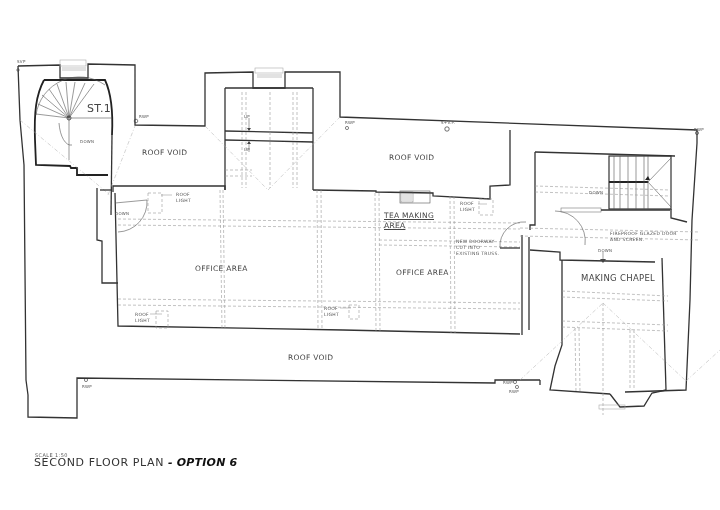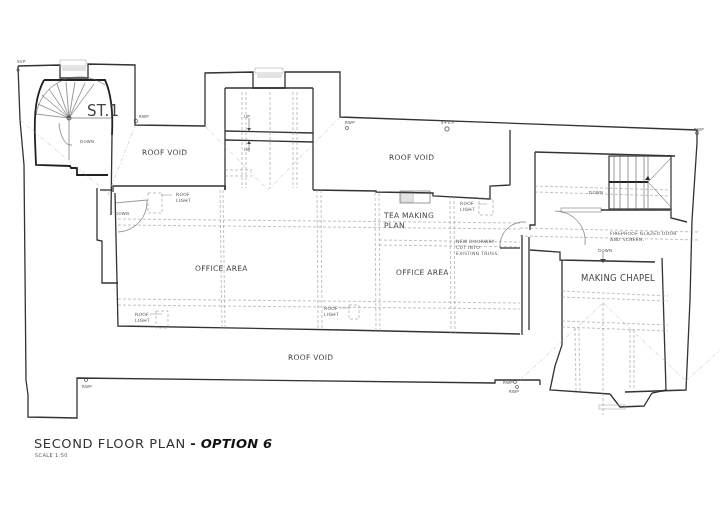--- a/index.html
+++ b/index.html
@@ -8,21 +8,21 @@
   .wall { fill: none; stroke: #333; stroke-width: 1.3; }
   .wall-thick { fill: none; stroke: #222; stroke-width: 1.8; }
   .dash { fill: none; stroke: #999; stroke-width: 0.6; stroke-dasharray: 3 2; }
   .thin { fill: none; stroke: #888; stroke-width: 0.5; }
   .diag { fill: none; stroke: #aaa; stroke-width: 0.5; stroke-dasharray: 4 2 1 2; }
   .stair { fill: none; stroke: #555; stroke-width: 0.6; }
   .lbl { position: absolute; font-family: "DejaVu Sans", sans-serif; color: #555; white-space: nowrap; letter-spacing: 0.3px; }
   .lbl-room { font-size: 7.5px; color: #444; }
   .lbl-small { font-size: 4.5px; color: #555; line-height: 6px; }
   .lbl-tiny { font-size: 4px; color: #555; }
-  .title { position: absolute; left: 34px; top: 436px; font-size: 13px; color: #333; letter-spacing: 0.6px; white-space: nowrap; font-family: "DejaVu Sans", sans-serif; }
+  .title { position: absolute; left: 34px; top: 456px; font-size: 11px; color: #333; letter-spacing: 0.6px; white-space: nowrap; font-family: "DejaVu Sans", sans-serif; }
   .title-opt { font-weight: bold; font-style: italic; color: #111; letter-spacing: 0.2px; }
   .scale { position: absolute; left: 35px; top: 452px; font-size: 5px; color: #555; letter-spacing: 0.4px; }
 </style>
 </head>
 <body>
 
 <svg id="plan" viewBox="0 0 720 510" xmlns="http://www.w3.org/2000/svg">
 
   <g>
 
@@ -192,29 +192,29 @@
     <circle cx="447" cy="129" r="2.2" fill="none" stroke="#333" stroke-width="0.7"></circle>
     <circle cx="86" cy="380" r="1.6" fill="none" stroke="#333" stroke-width="0.6"></circle>
     <circle cx="515" cy="382" r="1.6" fill="none" stroke="#333" stroke-width="0.6"></circle>
     <circle cx="517" cy="387" r="1.6" fill="none" stroke="#333" stroke-width="0.6"></circle>
     <circle cx="697" cy="133" r="1.6" fill="none" stroke="#333" stroke-width="0.6"></circle>
     <circle cx="18" cy="70" r="1.2" fill="none" stroke="#333" stroke-width="0.6"></circle>
     <line class="diag" x1="686" y1="381" x2="720" y2="350"></line>
   </g>
 </svg>
 
-<div class="lbl lbl-room" style="left:87px;top:102px;font-size:15px;">ST.1</div>
+<div class="lbl lbl-room" style="left:87px;top:102px;font-size:11px;">ST.1</div>
 <div class="lbl lbl-room" style="left:142px;top:148px;">ROOF VOID</div>
 <div class="lbl lbl-room" style="left:389px;top:153px;">ROOF VOID</div>
 <div class="lbl lbl-room" style="left:288px;top:353px;">ROOF VOID</div>
 <div class="lbl lbl-room" style="left:195px;top:264px;">OFFICE AREA</div>
 <div class="lbl lbl-room" style="left:396px;top:268px;">OFFICE AREA</div>
-<div class="lbl lbl-room" style="left:384px;top:211px;line-height:10px;">
+<div class="lbl lbl-room" style="left:384px;top:211px;line-height:10px;text-decoration:underline;">
   <div>TEA MAKING</div>
-  <div>PLAN</div>
+  <div>AREA</div>
 </div>
 <div class="lbl lbl-room" style="left:581px;top:273px;font-size:8.5px;">MAKING CHAPEL</div>
 
 <div class="lbl lbl-tiny" style="left:80px;top:139px;">DOWN</div>
 <div class="lbl lbl-tiny" style="left:115px;top:211px;">DOWN</div>
 <div class="lbl lbl-tiny" style="left:589px;top:190px;">DOWN</div>
 <div class="lbl lbl-tiny" style="left:598px;top:248px;">DOWN</div>
 <div class="lbl lbl-tiny" style="left:244px;top:114px;">UP</div>
 <div class="lbl lbl-tiny" style="left:244px;top:147px;">UP</div>
 

